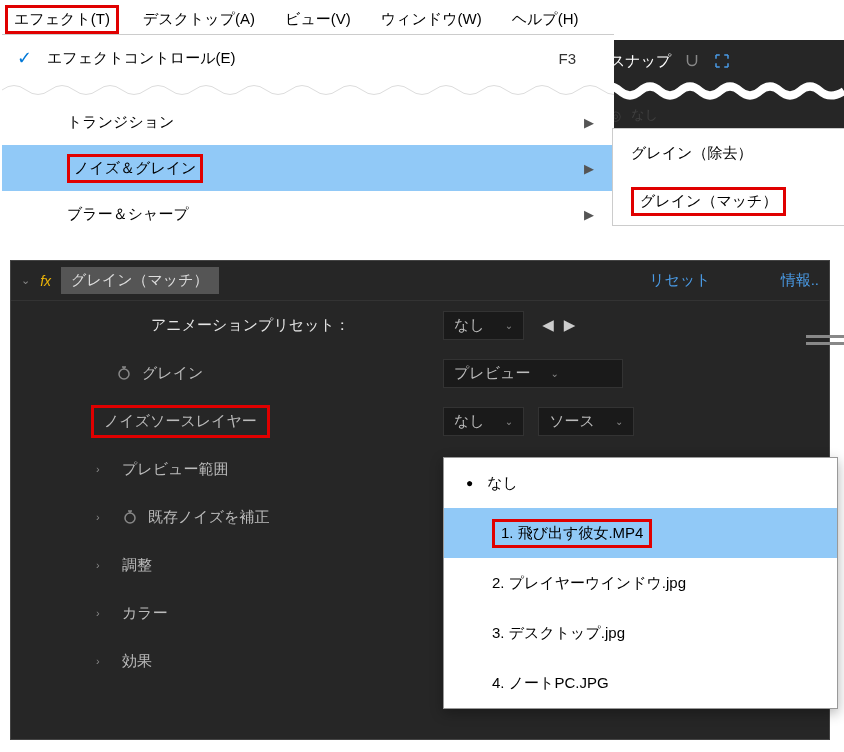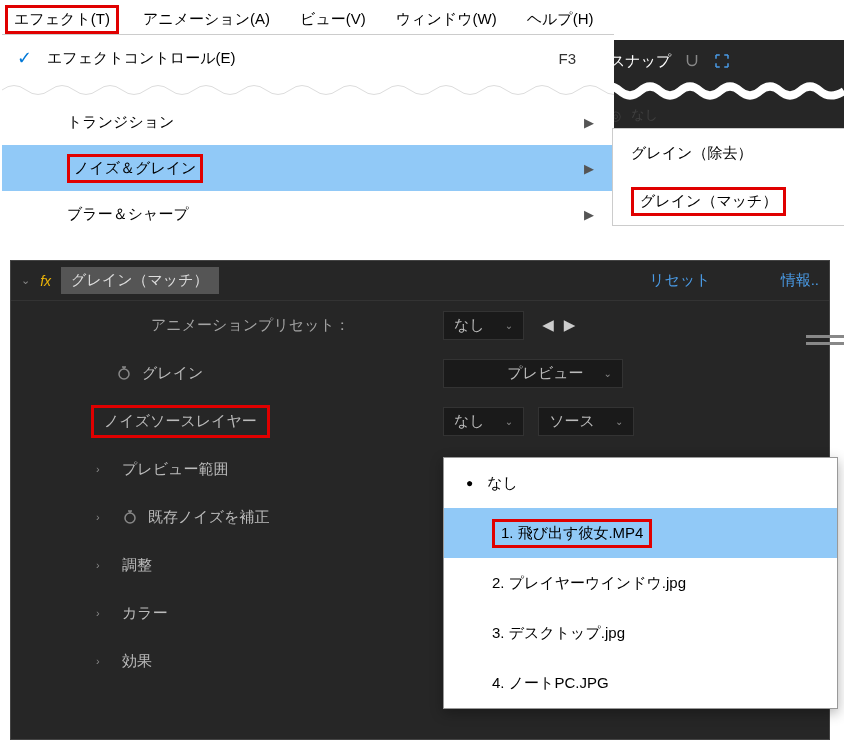--- a/index.html
+++ b/index.html
@@ -150,21 +150,21 @@
     .link-blue2 { color: #4a9be6; margin-left: 60px; }
     
     .prop-row {
       display: flex;
       align-items: center;
       padding: 6px 0;
       height: 48px;
       gap: 10px;
     }
     .prop-indent { width: 95px; }
-    .prop-label { color: #a3a3a3; flex: 0 0 auto; }
+    .prop-label { color: #e5e5e5; flex: 0 0 auto; }
     .prop-label2 { color: #bbb; }
     .stopwatch {
       width: 16px; height: 16px;
       display: inline-flex;
       align-items: center;
       justify-content: center;
       color: #888;
     }
     .chevron { color: #888; font-size: 11px; width: 16px; }
     
@@ -221,21 +221,21 @@
       height: 3px;
       background: #888;
       margin-bottom: 4px;
     }
   </style>
 </head>
 <body>
 
 <div class="menubar">
   <span class="menubar-item highlight-box">エフェクト(T)</span>
-  <span class="menubar-item">アニメーション(A)</span>
+  <span class="menubar-item">デスクトップ(A)</span>
   <span class="menubar-item">ビュー(V)</span>
   <span class="menubar-item">ウィンドウ(W)</span>
   <span class="menubar-item">ヘルプ(H)</span>
 </div>
 
 <div class="right-panel">
   <div class="snap-row">
     <span>スナップ</span>
     <svg viewBox="0 0 24 24" fill="none" stroke="#888" stroke-width="2">
         <path d="M6 4v8a6 6 0 0012 0V4"></path>
@@ -323,21 +323,21 @@
     <span class="prop-indent"></span>
     <span class="stopwatch">
       <svg width="16" height="16" viewBox="0 0 16 16">
           <circle cx="8" cy="9" r="5" fill="none" stroke="#888" stroke-width="1.5"></circle>
           <line x1="8" y1="2" x2="8" y2="4" stroke="#888" stroke-width="1.5"></line>
           <line x1="6" y1="2" x2="10" y2="2" stroke="#888" stroke-width="1.5"></line>
         </svg>
     </span>
     <span class="prop-label2">グレイン</span>
     <div class="prop-value-area">
-      <span class="dropdown-field" style="width:180px;justify-content:flex-end">
+      <span class="dropdown-field" style="width:180px;justify-content:flex-start">
         <span>プレビュー</span>
         <span class="dd-arrow">⌄</span>
       </span>
     </div>
   </div>
 
   <div class="prop-row" style="position:relative">
     <span style="width:70px"></span>
     <span class="highlight-box" style="padding:4px 10px">
       <span style="color:#bbb">ノイズソースレイヤー</span>

